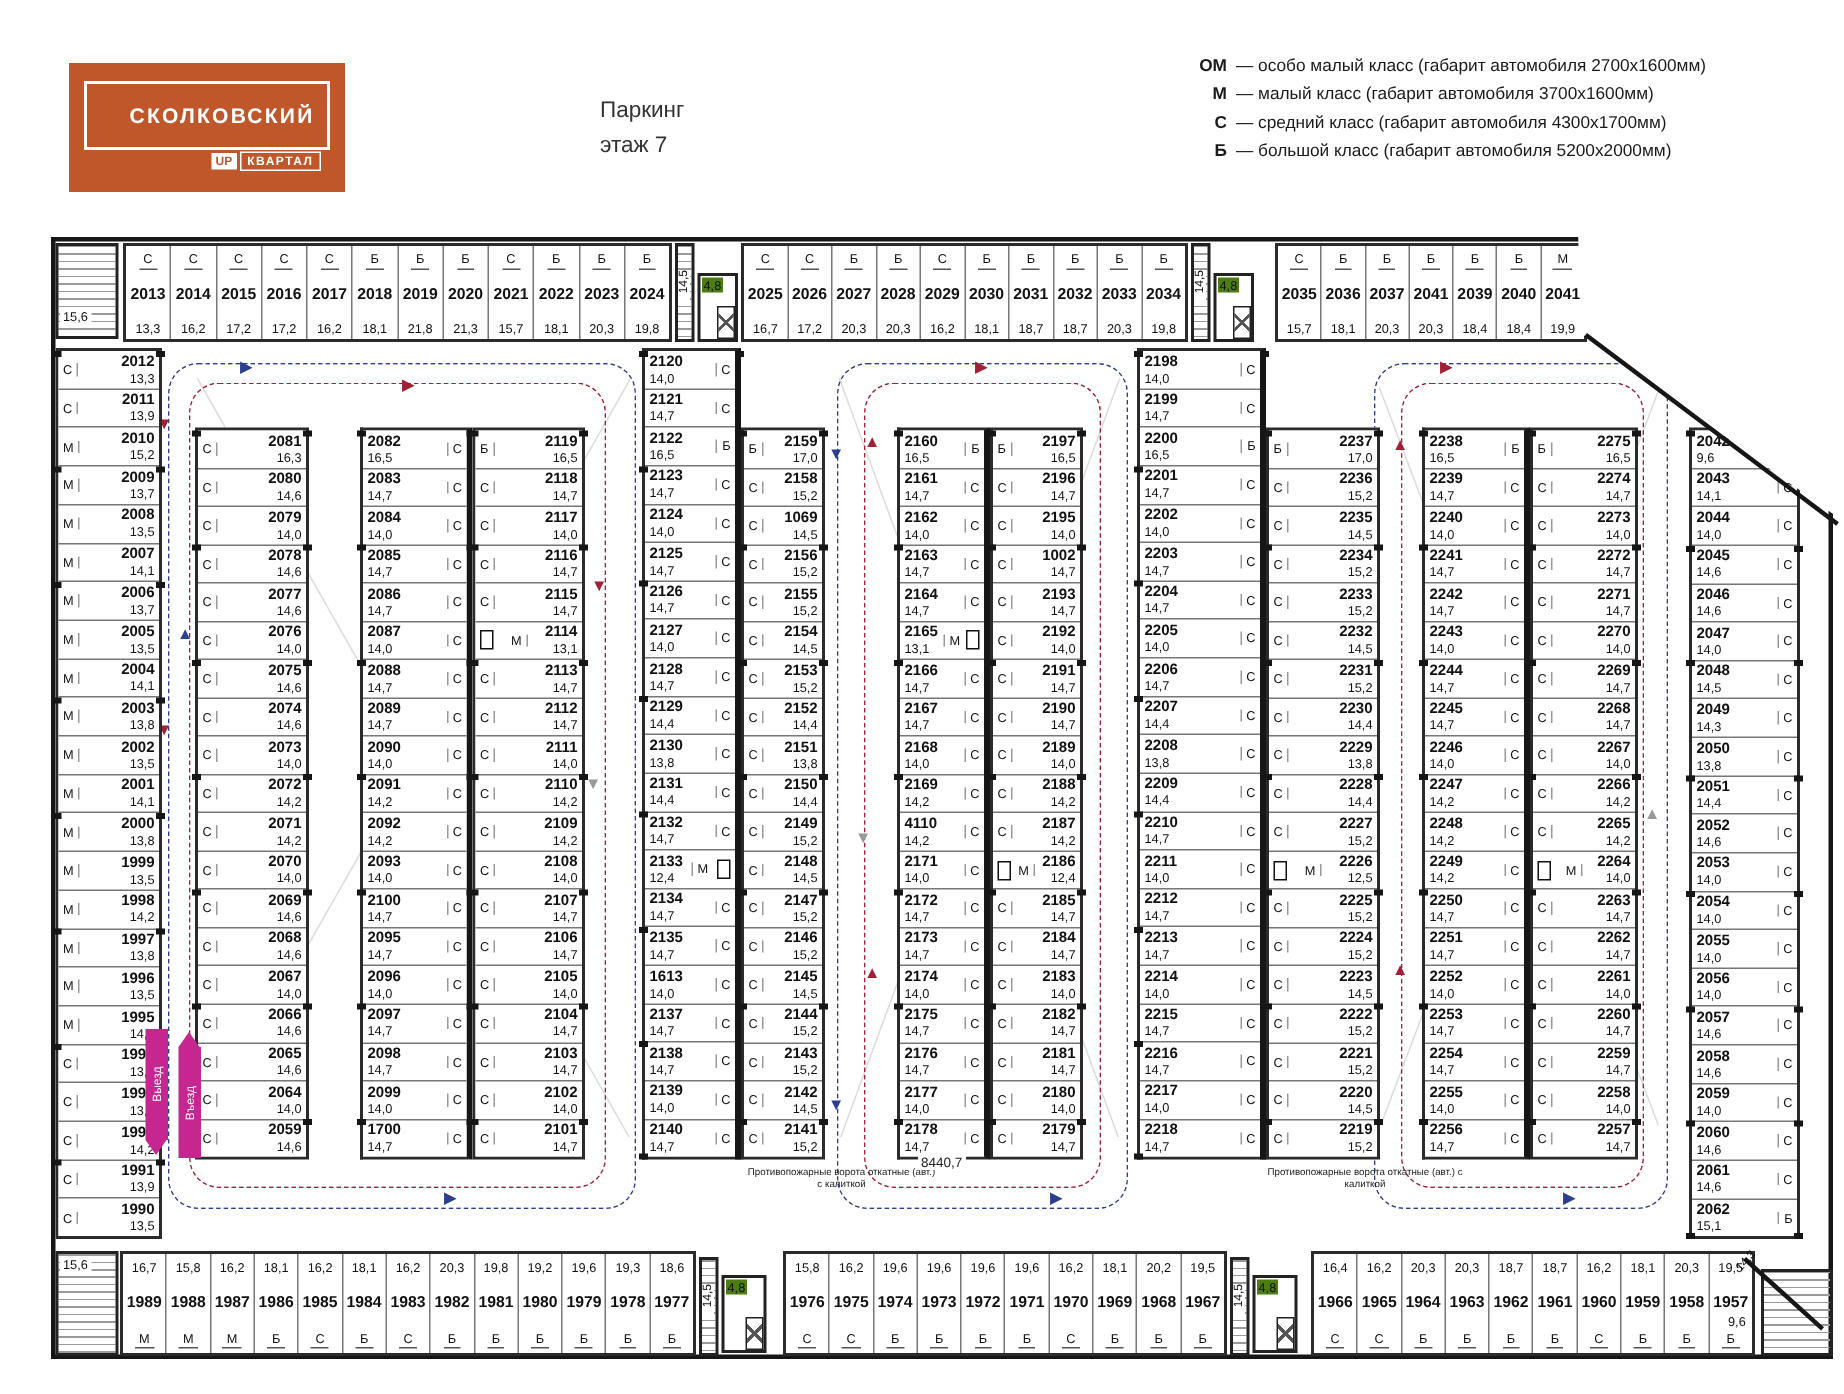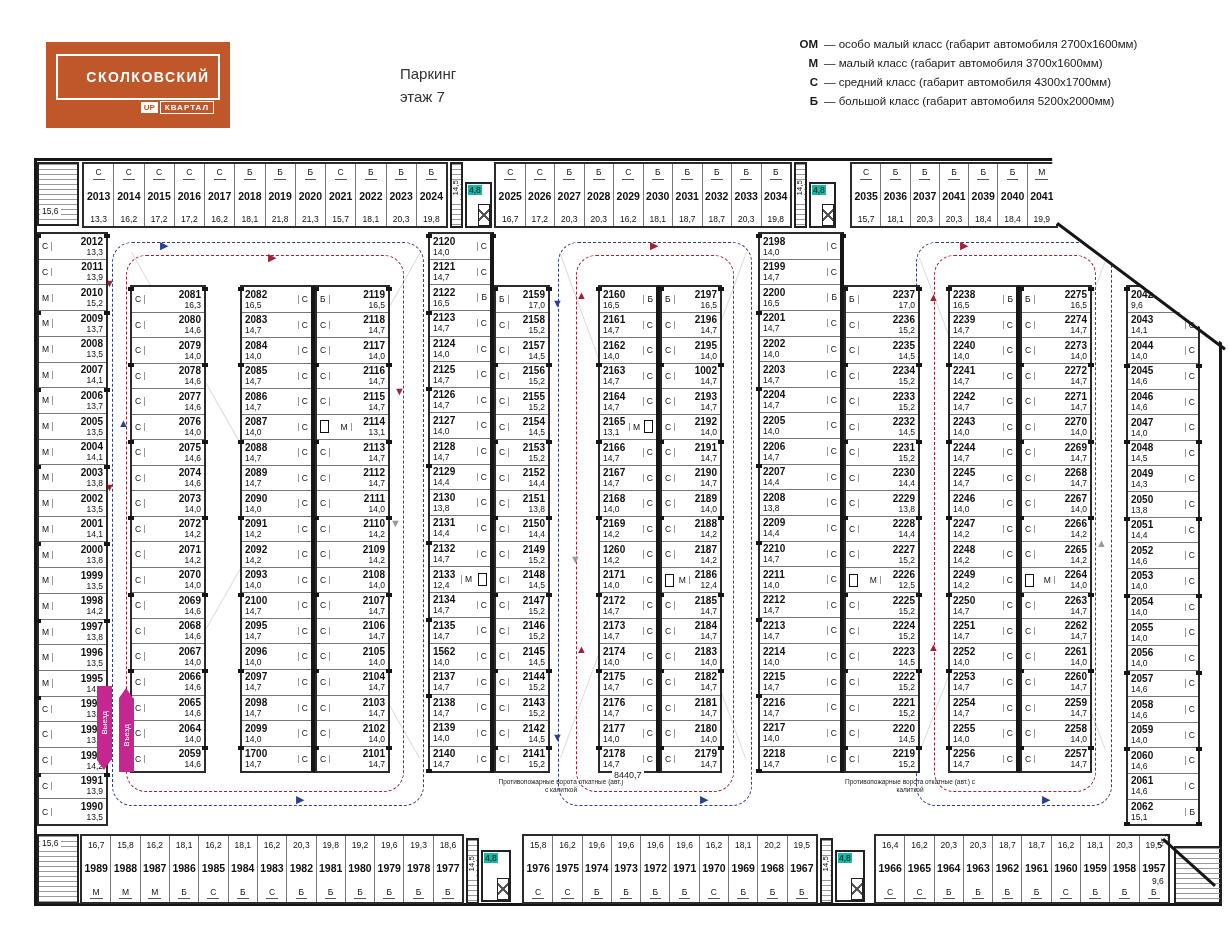--- a/index.html
+++ b/index.html
@@ -36,21 +36,21 @@
   .ltr.sr{border-right:1px solid #999;padding-right:3px;}
   .ltr.sl{border-left:1px solid #999;padding-left:3px;}
   .nw{display:flex;flex-direction:column;min-width:0;}
   .nw.r{align-items:flex-end;text-align:right;}
   .nw.l{align-items:flex-start;text-align:left;}
   .ebox{width:7px;height:11px;border:1.5px solid #111;background:#fff;flex:none;}
   .marker{position:absolute;width:6px;height:4px;background:#161616;z-index:5;}
   .stairs{position:absolute;border:2px solid #222;box-sizing:border-box;background:repeating-linear-gradient(to bottom,#999 0 1px,transparent 1px 5px);z-index:4;}
   .stairlabel{position:absolute;background:#fff;font-size:8.5px;line-height:1;padding:1px 2px;z-index:5;}
   .lift{position:absolute;border:2px solid #222;box-sizing:border-box;background:#fff;z-index:4;}
-  .liftlabel{position:absolute;left:1px;top:1px;font-size:8.5px;background:#14b8a6;padding:0 1px;z-index:5;}
+  .liftlabel{position:absolute;left:1px;top:1px;font-size:8.5px;background:#4d7c0f;padding:0 1px;z-index:5;}
   .xbox{position:absolute;border:1px solid #222;box-sizing:border-box;background:linear-gradient(45deg,transparent 45%,#555 45%,#555 55%,transparent 55%),linear-gradient(135deg,transparent 45%,#555 45%,#555 55%,transparent 55%);}
   .vtext{writing-mode:vertical-rl;transform:rotate(180deg);font-size:8px;line-height:1;}
   .striplabel{position:absolute;background:#fff;z-index:5;}
   .ramp{position:absolute;width:15px;background:#c5268f;color:#fff;display:flex;align-items:center;justify-content:center;z-index:5;}
   .tip{position:absolute;width:0;height:0;border-left:7.5px solid transparent;border-right:7.5px solid transparent;z-index:5;}
   .tip.down{border-top:10px solid #c5268f;}
   .tip.up{border-bottom:10px solid #c5268f;}
   .gate{position:absolute;font-size:6.5px;line-height:1.2;text-align:center;color:#222;z-index:5;}
   .dim{position:absolute;font-size:9px;color:#222;z-index:5;background:#fff;padding:0 2px;}
   .masktri{position:absolute;background:#fff;z-index:5;}
@@ -1190,21 +1190,21 @@
       </div>
       <div class="stall">
         <div class="nw l">
           <span class="num">2135</span>
           <span class="ar">14,7</span>
         </div>
         <span class="ltr sl">С</span>
       </div>
       <div class="stall">
         <div class="nw l">
-          <span class="num">1562</span>
+          <span class="num">1613</span>
           <span class="ar">14,0</span>
         </div>
         <span class="ltr sl">С</span>
       </div>
       <div class="stall">
         <div class="nw l">
           <span class="num">2137</span>
           <span class="ar">14,7</span>
         </div>
         <span class="ltr sl">С</span>
@@ -1258,21 +1258,21 @@
       <div class="stall">
         <span class="ltr sr">С</span>
         <div class="nw r">
           <span class="num">2158</span>
           <span class="ar">15,2</span>
         </div>
       </div>
       <div class="stall">
         <span class="ltr sr">С</span>
         <div class="nw r">
-          <span class="num">2157</span>
+          <span class="num">1069</span>
           <span class="ar">14,5</span>
         </div>
       </div>
       <div class="stall">
         <span class="ltr sr">С</span>
         <div class="nw r">
           <span class="num">2156</span>
           <span class="ar">15,2</span>
         </div>
       </div>
@@ -1463,21 +1463,21 @@
       </div>
       <div class="stall">
         <div class="nw l">
           <span class="num">2169</span>
           <span class="ar">14,2</span>
         </div>
         <span class="ltr sl">С</span>
       </div>
       <div class="stall">
         <div class="nw l">
-          <span class="num">1260</span>
+          <span class="num">4110</span>
           <span class="ar">14,2</span>
         </div>
         <span class="ltr sl">С</span>
       </div>
       <div class="stall">
         <div class="nw l">
           <span class="num">2171</span>
           <span class="ar">14,0</span>
         </div>
         <span class="ltr sl">С</span>

